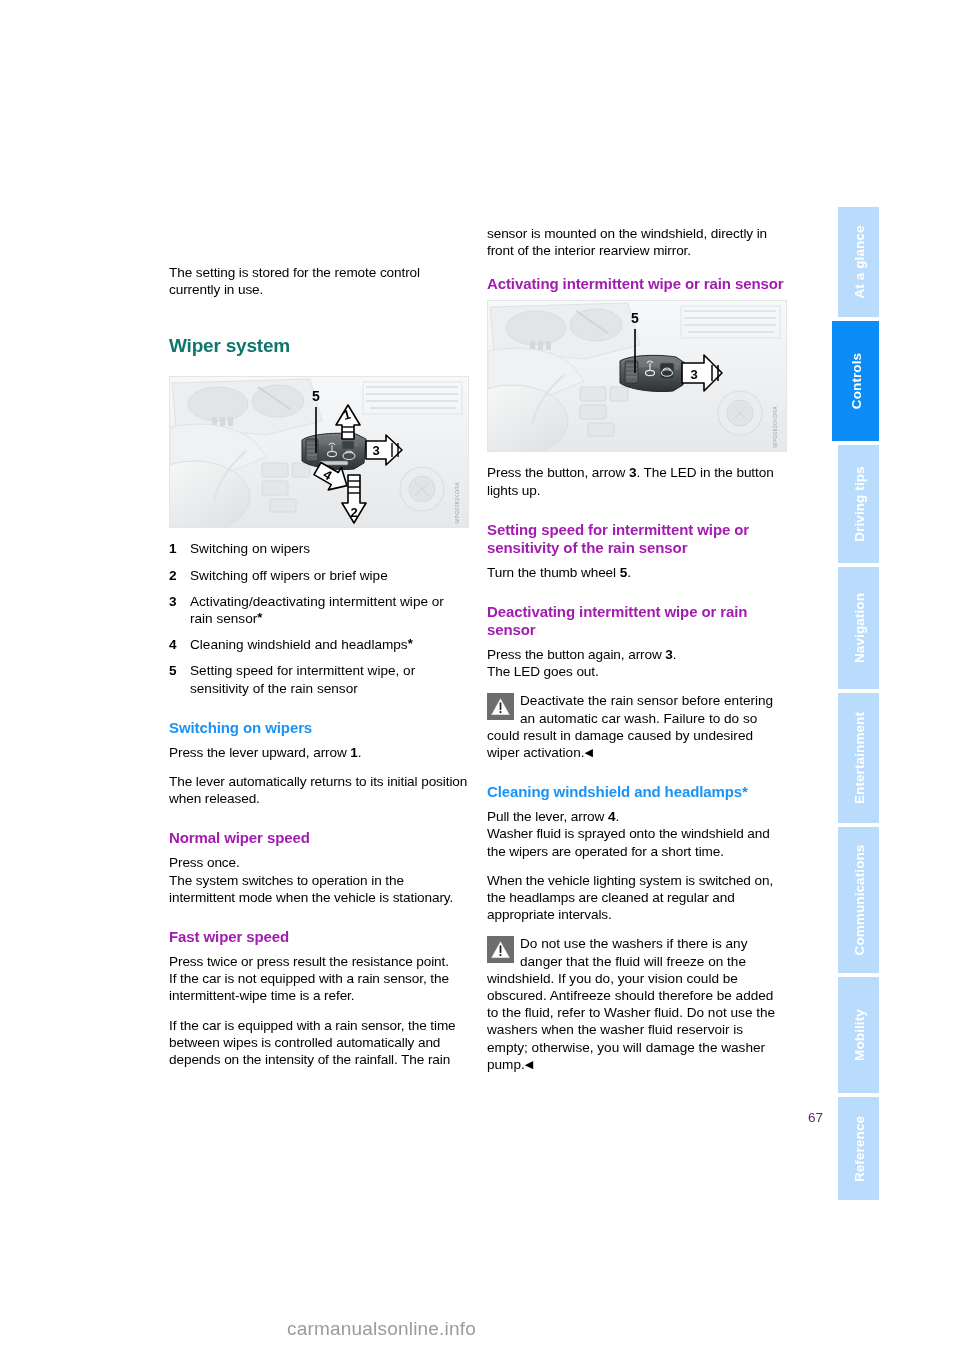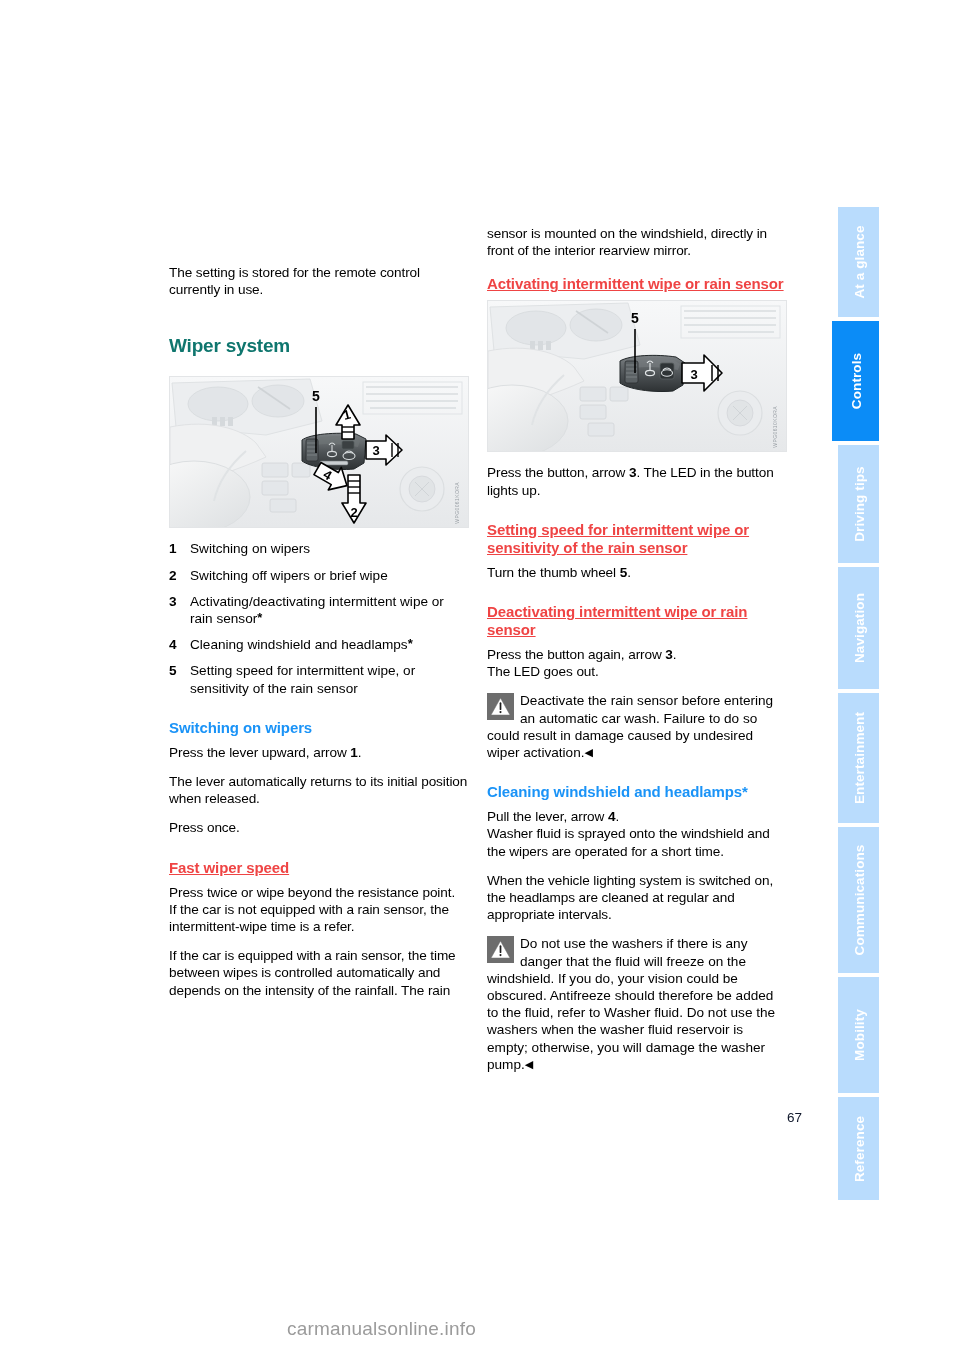--- a/index.html
+++ b/index.html
@@ -89,22 +89,21 @@
   }
   h2.h-sub {
     margin: 22px 0 7px 0;
     font-size: 15px;
     line-height: 18px;
     font-weight: bold;
     color: #1a93f7;
     letter-spacing: -0.1px;
   }
   h2.h-sub.pale {
-    color: #ef4444;
-    text-decoration: underline;
+    color: #a21caf;
   }
   h2.h-sub.first { margin-top: 16px; }
 
   
   ol.legend {
     list-style: none;
     margin: 12px 0 0 0;
     padding: 0;
   }
   ol.legend li {
@@ -169,26 +168,26 @@
     font-size: 5px;
     color: #9aa0a6;
     writing-mode: vertical-rl;
     transform: rotate(180deg);
     letter-spacing: 0.4px;
   }
 
   
   #page-number {
     position: absolute;
-    left: 772px;
+    left: 793px;
     top: 1110px;
     width: 30px;
     text-align: right;
     font-size: 13.5px;
-    color: #0f172a;
+    color: #701a75;
   }
   #footer-rule {
     position: absolute;
     left: 838px;
     top: 1133px;
     width: 4px;
     height: 40px;
     background: #b9dcfd;
   }
   #edition-line {
@@ -385,24 +384,26 @@
       <li>
         <span class="num">5</span>
         <span>Setting speed for intermittent wipe, or sensitivity of the rain sensor</span>
       </li>
     </ol>
 
     <h2 class="h-sub">Switching on wipers</h2>
     <p class="body">Press the lever upward, arrow <b>1</b>.</p>
     <p class="body">The lever automatically returns to its initial position when released.</p>
 
+    <h2 class="h-sub pale">Normal wiper speed</h2>
     <p class="body tight">Press once.</p>
+    <p class="body">The system switches to operation in the intermittent mode when the vehicle is stationary.</p>
 
     <h2 class="h-sub pale">Fast wiper speed</h2>
-    <p class="body tight">Press twice or wipe beyond the resistance point.</p>
+    <p class="body tight">Press twice or press result the resistance point.</p>
 
     <p class="body">If the car is not equipped with a rain sensor, the intermittent-wipe time is a refer.</p>
     <p class="body">If the car is equipped with a rain sensor, the time between wipes is controlled automatically and depends on the intensity of the rainfall. The rain</p>
   </div>
 
   <div class="col" id="col-right">
 
     <p class="body">sensor is mounted on the windshield, directly in front of the interior rearview mirror.</p>
 
     <h2 class="h-sub pale first">Activating intermittent wipe or rain sensor</h2>

